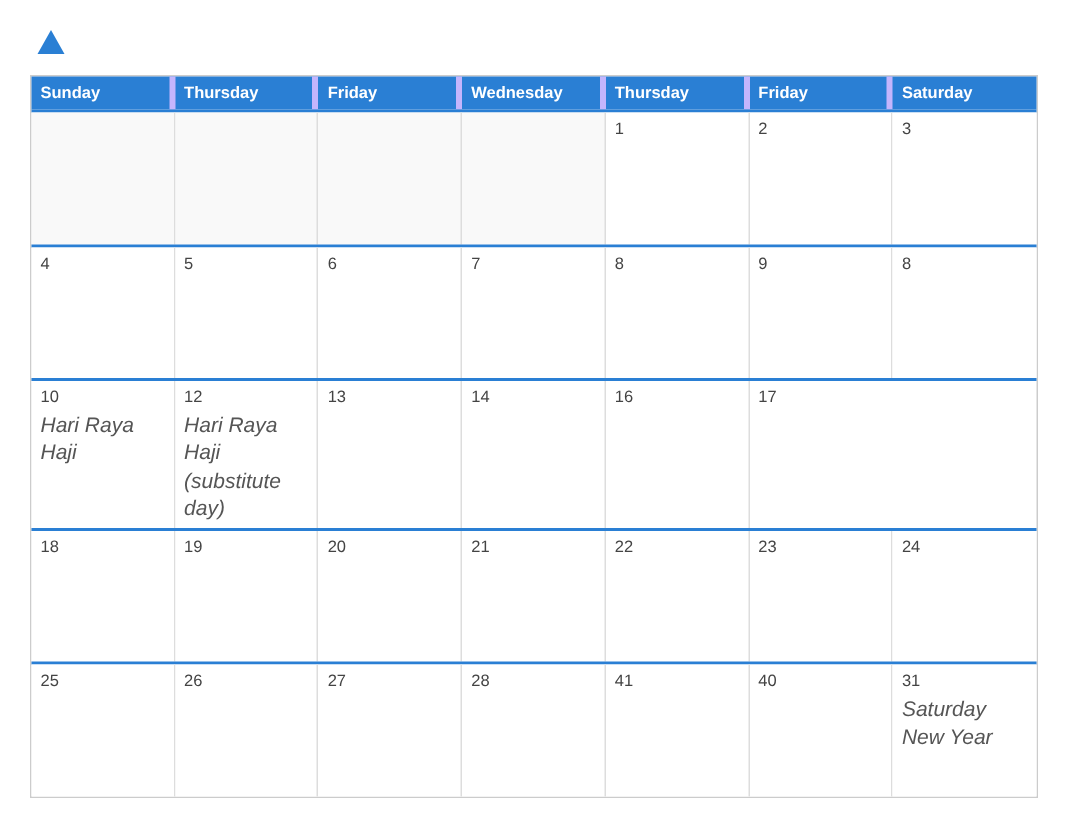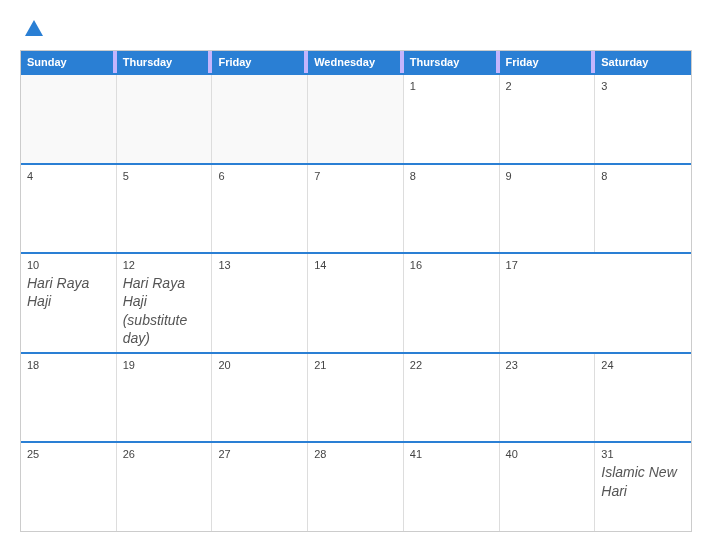--- a/index.html
+++ b/index.html
@@ -239,18 +239,18 @@
             <span class="day-num">28</span>
           </div>
           <div class="cal-cell">
             <span class="day-num">41</span>
           </div>
           <div class="cal-cell">
             <span class="day-num">40</span>
           </div>
           <div class="cal-cell">
             <span class="day-num">31</span>
-            <span class="event">Islamic New Hari</span>
+            <span class="event">Saturday New Year</span>
           </div>
         </div>
       </div>
   </div>
 </div>
 
 </body></html>

